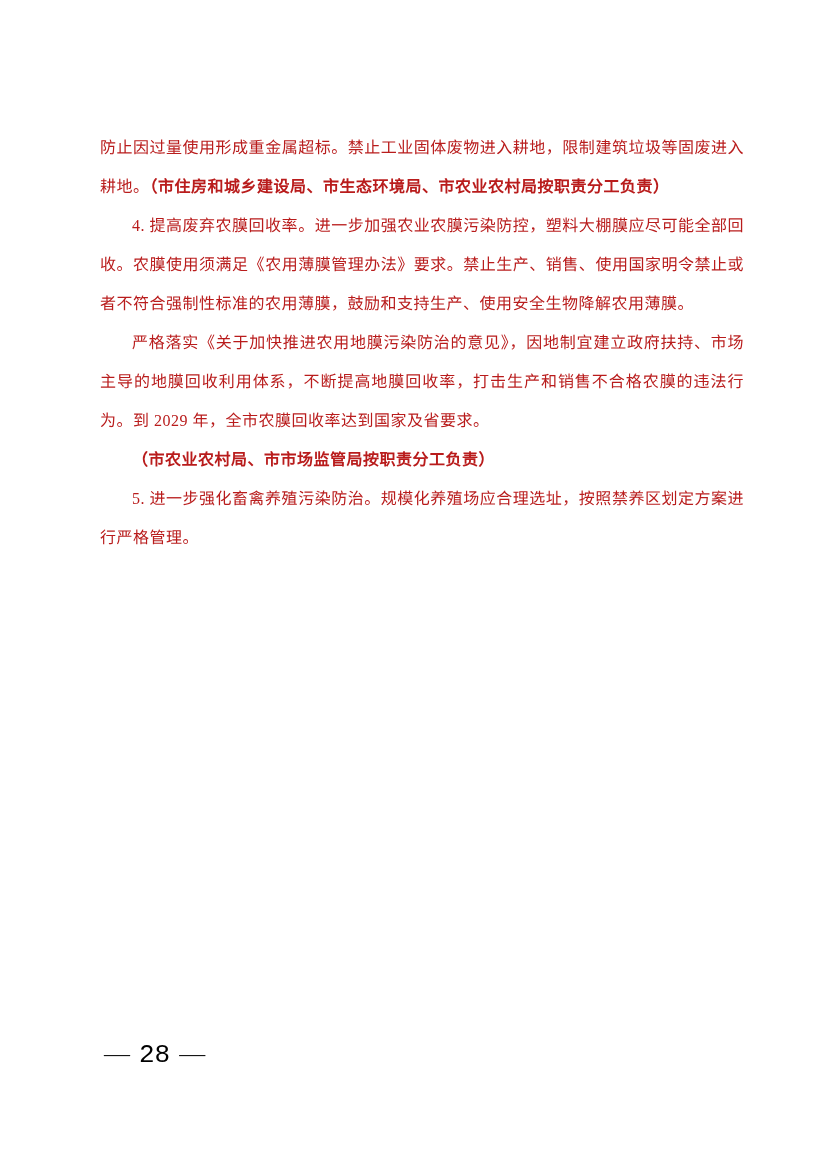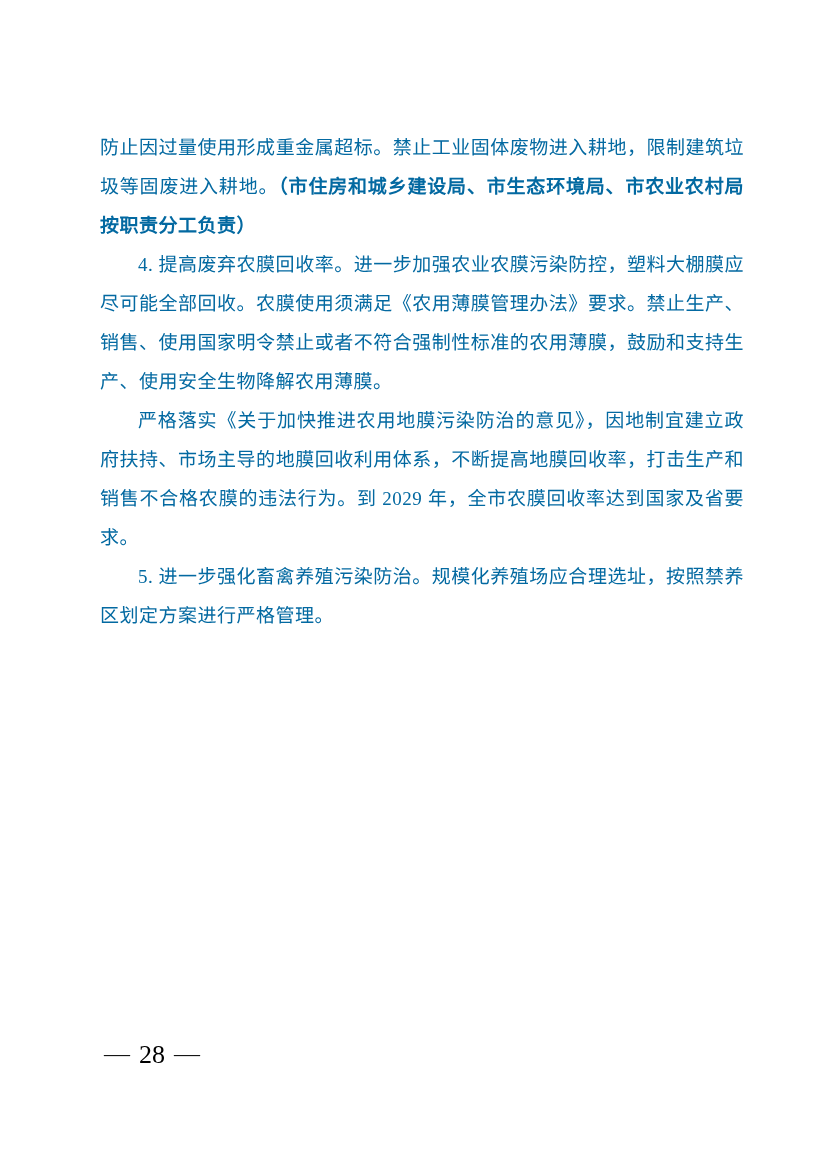--- a/index.html
+++ b/index.html
@@ -15,26 +15,26 @@
     background: #ffffff;
     overflow: hidden;
     font-family: "Liberation Serif", "DejaVu Serif", serif;
     color: #000000;
   }
   .doc-body {
     position: absolute;
     left: 100px;
     top: 128px;
     width: 644px;
-    font-size: 19px;
+    font-size: 16px;
     line-height: 39px;
     letter-spacing: 0.5px;
     text-align: justify;
     text-justify: inter-character;
-    color: #0369a1;
+    color: #b91c1c;
   }
   .doc-body p.para {
     margin: 0;
     padding: 0;
   }
   .doc-body p.para.indent {
     text-indent: 2em;
   }
   .seg-normal {
     font-weight: 400;
@@ -55,30 +55,32 @@
     font-size: 26px;
     line-height: 30px;
     color: #000000;
   }
   .footer .dash {
     font-weight: 400;
     transform: scaleY(0.8);
   }
   .footer .pagenum {
     font-weight: 400;
+    font-family: Liberation Mono, monospace;
   }
 </style>
 </head>
 <body>
 
 <div class="page">
   <div class="doc-body" id="doc-body">
       <p class="para"><span class="seg-normal">防止因过量使用形成重金属超标。禁止工业固体废物进入耕地，限制建筑垃圾等固废进入耕地。</span><span class="seg-agency">（市住房和城乡建设局、市生态环境局、市农业农村局按职责分工负责）</span></p>
       <p class="para indent"><span class="seg-heading">4. 提高废弃农膜回收率。</span><span class="seg-normal">进一步加强农业农膜污染防控，塑料大棚膜应尽可能全部回收。农膜使用须满足《农用薄膜管理办法》要求。禁止生产、销售、使用国家明令禁止或者不符合强制性标准的农用薄膜，鼓励和支持生产、使用安全生物降解农用薄膜。</span></p>
       <p class="para indent"><span class="seg-normal">严格落实《关于加快推进农用地膜污染防治的意见》，因地制宜建立政府扶持、市场主导的地膜回收利用体系，不断提高地膜回收率，打击生产和销售不合格农膜的违法行为。到 2029 年，全市农膜回收率达到国家及省要求。</span></p>
+      <p class="para indent"><span class="seg-agency">（市农业农村局、市市场监管局按职责分工负责）</span></p>
       <p class="para indent"><span class="seg-heading">5. 进一步强化畜禽养殖污染防治。</span><span class="seg-normal">规模化养殖场应合理选址，按照禁养区划定方案进行严格管理。</span></p>
     </div>
   <div class="footer">
     <span class="dash">—</span>
     <span class="pagenum">28</span>
     <span class="dash">—</span>
   </div>
 </div>
 
 </body></html>

